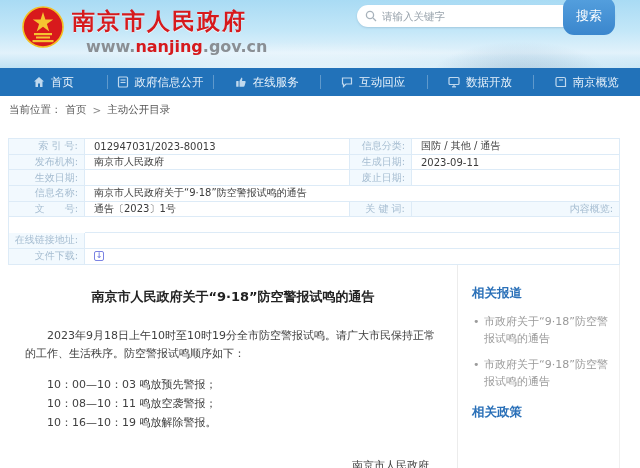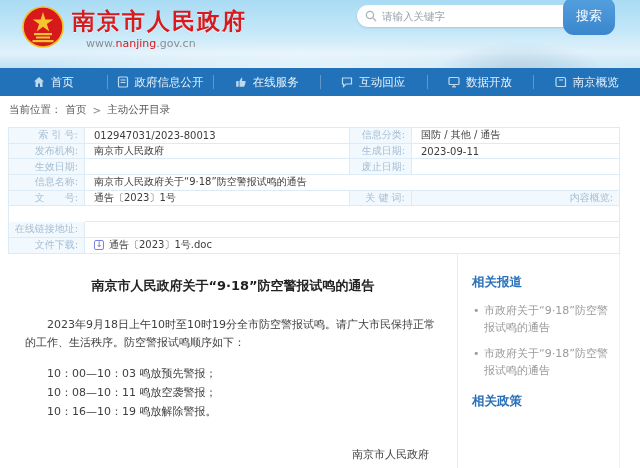--- a/index.html
+++ b/index.html
@@ -12,21 +12,21 @@
       radial-gradient(ellipse 130px 55px at 520px 80px, rgba(110,150,185,.40), transparent 70%),
       radial-gradient(ellipse 420px 55px at 300px 82px, rgba(255,255,255,.85), transparent 72%),
       radial-gradient(ellipse 260px 40px at 560px 85px, rgba(255,255,255,.6), transparent 75%),
       linear-gradient(180deg,#a9dbf4 0%, #c3e7f8 45%, #e2f2fb 78%, #bfe2f4 100%);
   }
   .brand { position:absolute; left:22px; top:4px; display:flex; align-items:flex-start; }
   .emblem { width:42px; height:46px; margin-right:8px; }
   .brand-text { padding-top:4px; }
   .site-name { font-size:23px; font-weight:bold; color:#d61a1d; letter-spacing:2px; line-height:26px;
     text-shadow:0 1px 0 rgba(255,255,255,.7); }
-  .site-url { font-size:11px; color:#8a8f94; margin-top:3px; padding-left:14px; font-weight:normal; }
+  .site-url { font-size:16px; color:#8a8f94; margin-top:3px; padding-left:14px; font-weight:bold; }
   .site-url .red { color:#d61a1d; }
 
   .search-box { position:absolute; right:25px; top:5px; width:258px; height:22px;
     background:#fff; border-radius:11px; display:flex; align-items:center;
     box-shadow:0 1px 2px rgba(80,120,150,.25); }
   .search-icon { margin:0 5px 0 8px; flex:0 0 auto; display:flex; }
   .search-input { flex:1; border:none; outline:none; background:transparent;
     font-size:10.5px; color:#333; font-family:inherit; }
   .search-input::placeholder { color:#9aa4ad; }
   .search-btn { flex:0 0 auto; width:52px; height:38px; border:none; border-radius:11px;
@@ -44,21 +44,21 @@
   
   .breadcrumb { height:27px; display:flex; align-items:center; padding-left:9px;
     font-size:10.5px; color:#555; }
   .breadcrumb a { color:#555; text-decoration:none; margin:0 4px; cursor:pointer; }
   .breadcrumb .sep { color:#888; margin:0 2px; }
 
   
   .container { margin:0 20px 0 8px; width:612px; }
   .meta { display:grid; grid-template-columns:76px 265px 62px 1fr;
     grid-auto-rows:15.7px; border-top:1px solid #ddebf7; border-left:1px solid #ddebf7;
-    font-size:10px; margin-top:4px; }
+    font-size:10px; margin-top:15px; }
   .meta > div { border-right:1px solid #ddebf7; border-bottom:1px solid #ddebf7;
     display:flex; align-items:center; overflow:hidden; white-space:nowrap; }
   .m-label { background:#f2f9fe; color:#a6bdd1; justify-content:flex-end; padding-right:6px; }
   .m-value { background:#fff; color:#3c3c3c; padding-left:9px; }
   .m-span { grid-column:2 / 5; }
   .doc-link { display:flex; align-items:center; color:#3c3c3c; text-decoration:none; cursor:pointer; }
   .dl-icon { display:inline-flex; align-items:center; justify-content:center;
     width:10px; height:10px; border:1px solid #7b83e3; border-radius:2px;
     color:#7b83e3; font-size:8px; line-height:8px; margin-right:5px; font-weight:bold; }
 
@@ -202,21 +202,20 @@
     <div class="m-label">内容概览:</div>
     <div class="m-value m-span"></div>
 
     <div class="m-label">在线链接地址:</div>
     <div class="m-value m-span"></div>
 
     <div class="m-label">文件下载:</div>
     <div class="m-value m-span">
       <a class="doc-link">
         <span class="dl-icon">↓</span>
-        <span>通告〔2023〕1号.doc</span>
       </a>
     </div>
   </div>
 
   <div class="content">
     <div class="main">
       <div class="art-title">南京市人民政府关于“9·18”防空警报试鸣的通告</div>
       <p class="art-p">2023年9月18日上午10时至10时19分全市防空警报试鸣。请广大市民保持正常的工作、生活秩序。防空警报试鸣顺序如下：</p>
       <div class="sched-wrap">
         <div class="sched">10：00—10：03  鸣放预先警报；</div>

